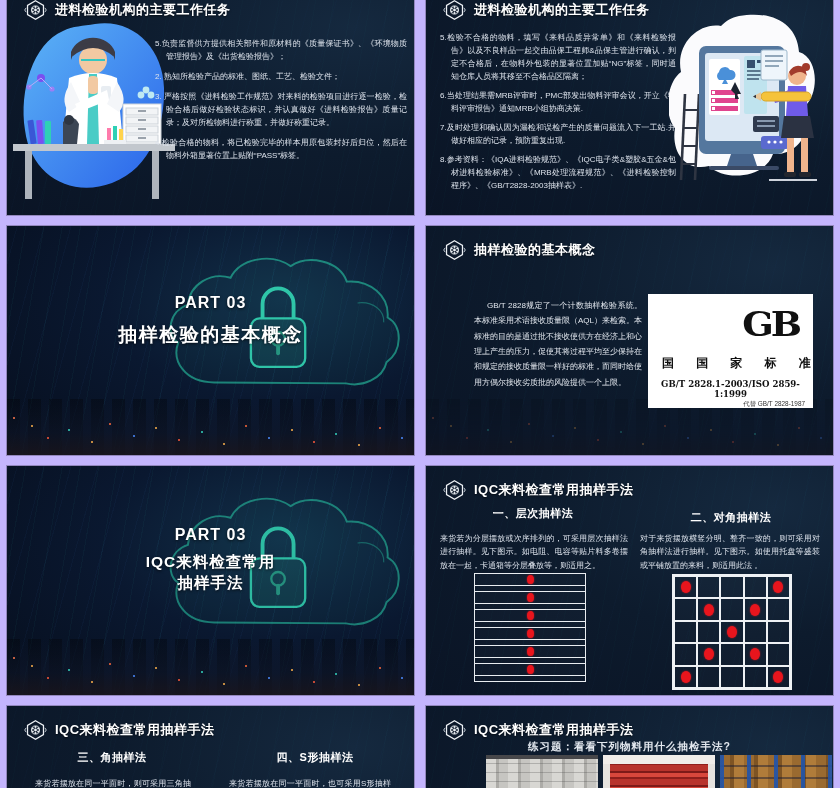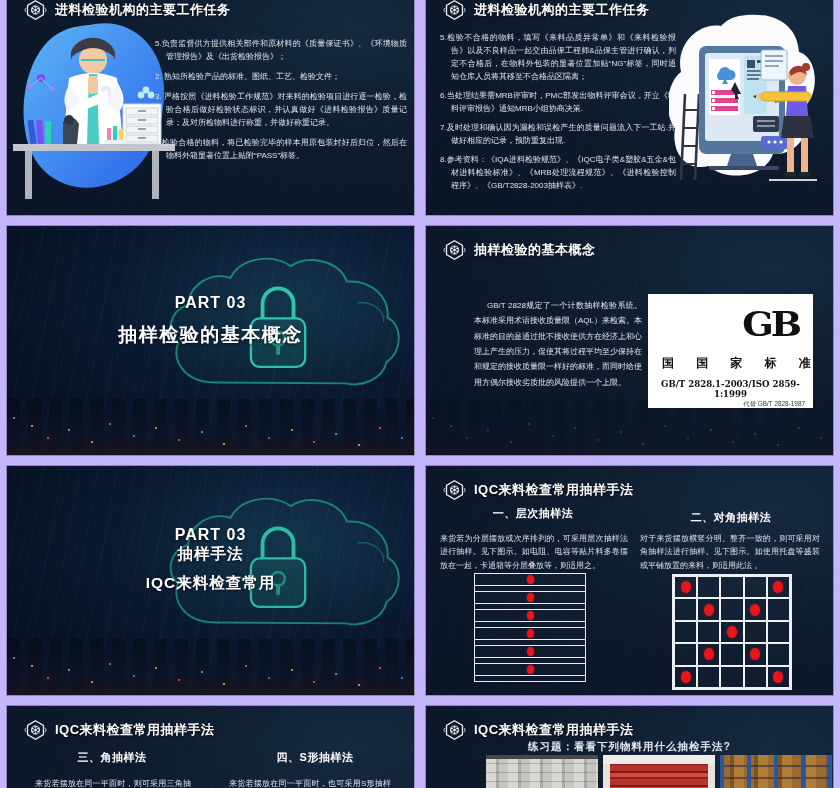--- a/index.html
+++ b/index.html
@@ -342,22 +342,22 @@
     <svg class="cloudlock small" viewBox="0 0 260 182">
       <path d="M62,142 C32,142 18,120 25,101 C12,93 15,68 35,62 C37,40 59,28 79,34 C89,14 121,8 141,22 C159,10 191,16 199,38 C223,36 243,53 241,75 C257,84 256,110 240,121 C236,139 214,147 198,143 Z" fill="rgba(39,191,160,0.07)" stroke="#27bfa0" stroke-width="2" opacity="0.75"></path>
       <path d="M210,60 C226,58 238,68 237,80" fill="none" stroke="#27bfa0" stroke-width="1.2" opacity="0.5"></path>
       <rect x="100" y="76" width="56" height="50" rx="9" fill="rgba(53,224,186,0.13)" stroke="#35e0ba" stroke-width="2.4"></rect>
       <path d="M112,76 L112,61 a16,16 0 0 1 32,0 L144,76" fill="none" stroke="#35e0ba" stroke-width="4"></path>
       <circle cx="128" cy="97" r="7" fill="none" stroke="#2aa88c" stroke-width="2.4"></circle>
       <rect x="126" y="102" width="4" height="12" rx="2" fill="#2aa88c"></rect>
     </svg>
     <div class="title-wrap">
       <div class="part-label">PART 03</div>
+      <div class="big-title two-line">IQC来料检查常用</div>
       <div class="big-title two-line" style="margin-top:0;">抽样手法</div>
-      <div class="big-title two-line">IQC来料检查常用</div>
     </div>
     <div class="cityband"></div>
     <div class="lights">
         <i></i>
       </div>
   </div>
 
   <div class="slide s6 bg-content">
     <div class="mesh dim"></div>
     <div class="hdr">

